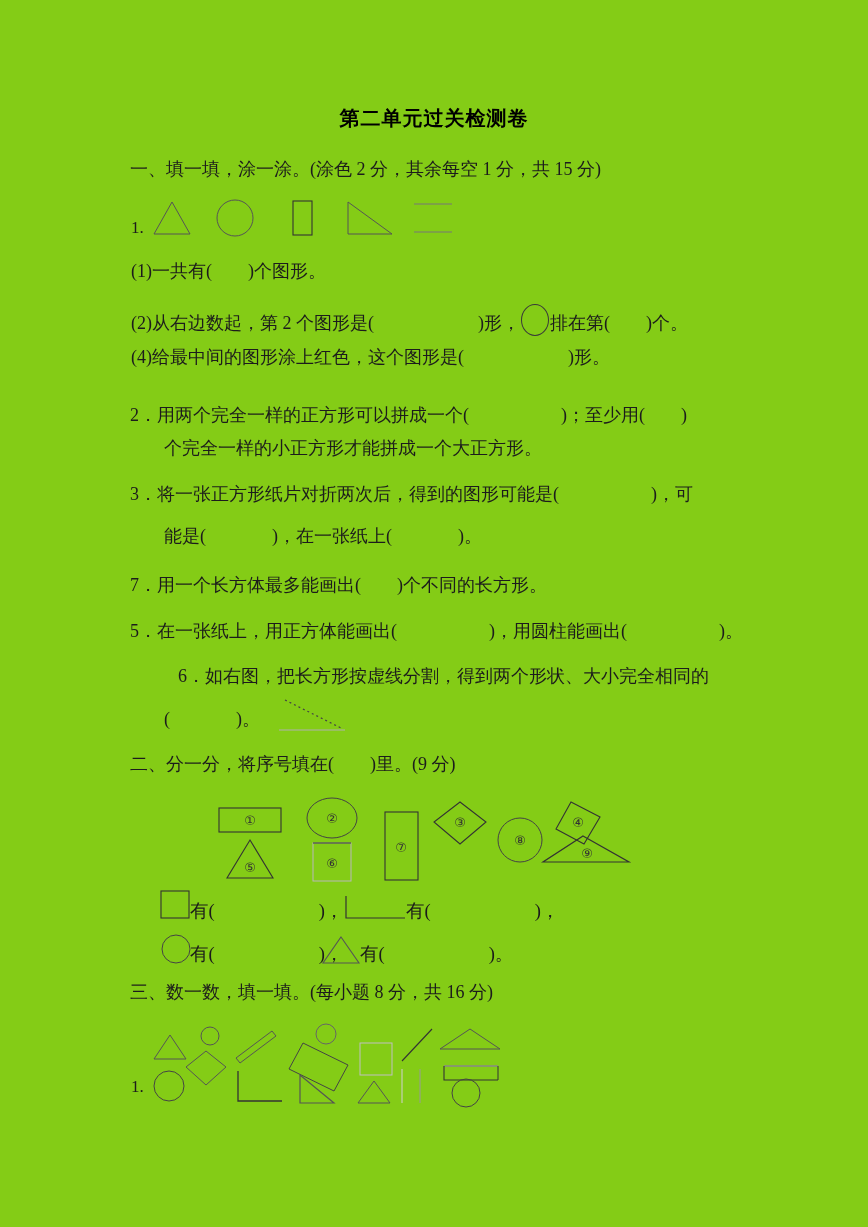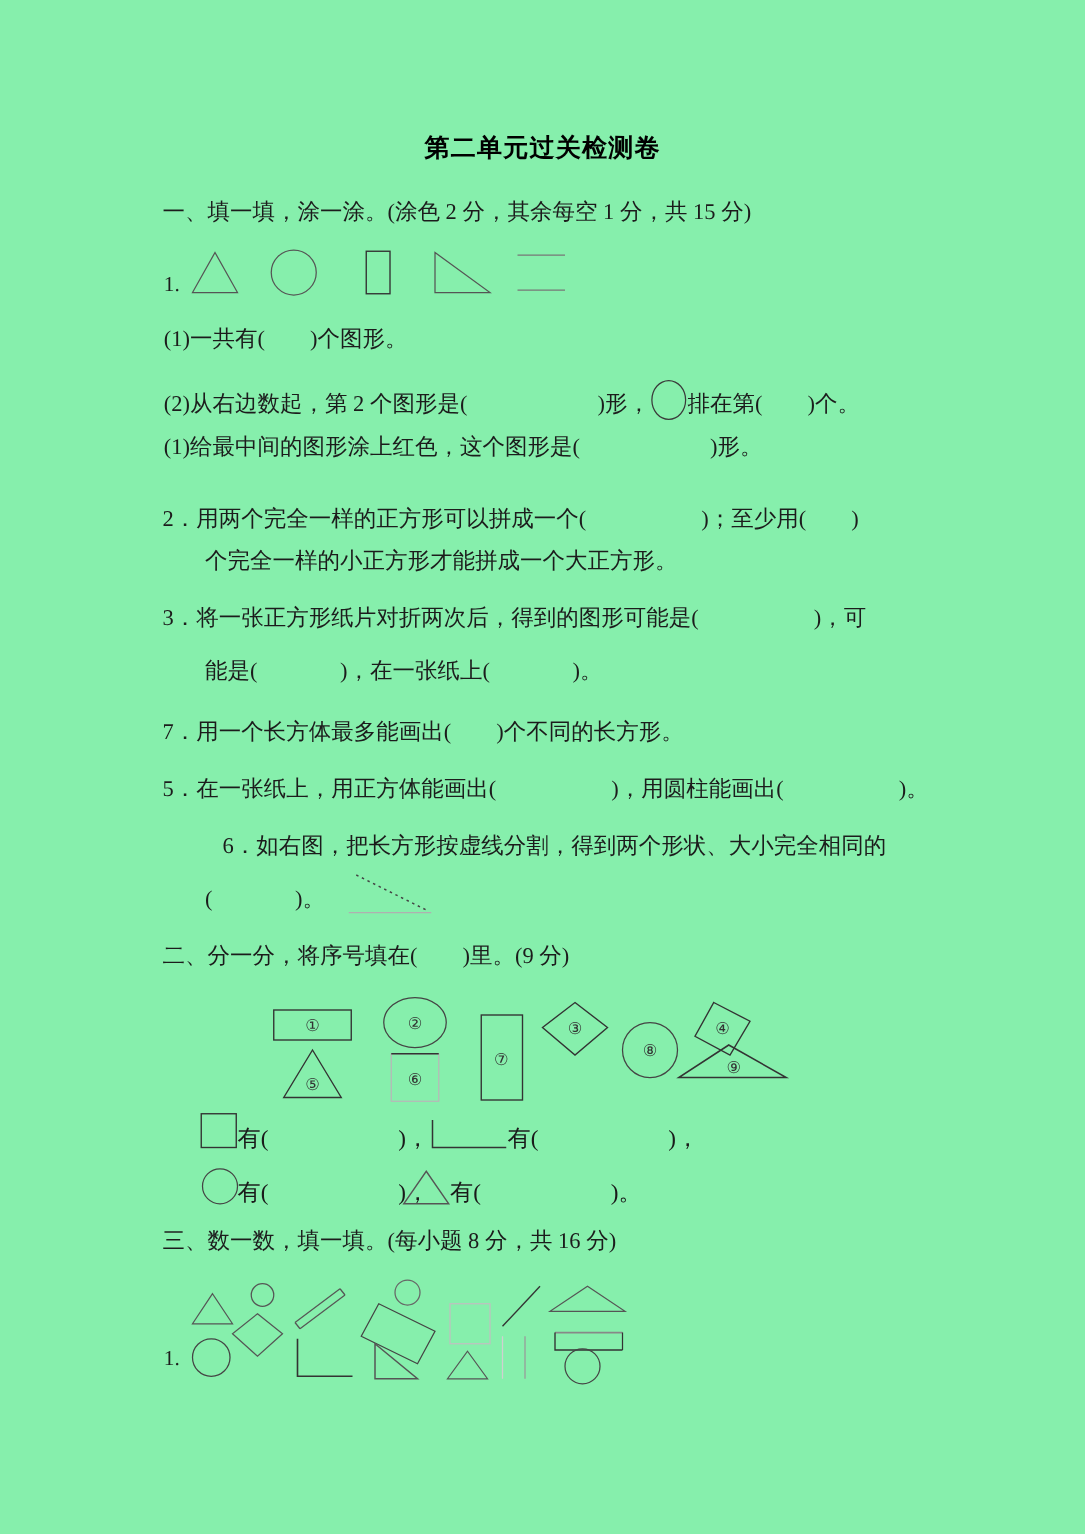--- a/index.html
+++ b/index.html
@@ -13,21 +13,21 @@
     position: relative;
     font-family: "Liberation Serif", "DejaVu Serif", serif;
     color: #1a1a1a;
     overflow: hidden;
   }
   .page {
     position: absolute;
     left: 0; top: 0;
     width: 868px;
     height: 1227px;
-    background: #86efac;
+    background: #84cc16;
   }
   .doc-title {
     position: absolute;
     left: 0;
     top: 105px;
     width: 868px;
     text-align: center;
     font-size: 20px;
     font-weight: bold;
     letter-spacing: 1px;
@@ -88,21 +88,21 @@
 
   <div class="line" style="left:131px; top:262px;">
     <span>(1)一共有(</span><span class="blank-sm"></span><span>)个图形。</span>
   </div>
 
   <div class="line" style="left:131px; top:304px;">
     <span>(2)从右边数起，第 2 个图形是(</span><span class="blank-xl"></span><span>)形，</span><span class="inline-circle"></span><span>排在第(</span><span class="blank-sm"></span><span>)个。</span>
   </div>
 
   <div class="line" style="left:131px; top:348px;">
-    <span>(1)给最中间的图形涂上红色，这个图形是(</span><span class="blank-xl"></span><span>)形。</span>
+    <span>(4)给最中间的图形涂上红色，这个图形是(</span><span class="blank-xl"></span><span>)形。</span>
   </div>
 
   <div class="line" style="left:130px; top:406px;text-align:right;">
     <span>2．用两个完全一样的正方形可以拼成一个(</span><span class="blank-lg"></span><span>)；至少用(</span><span class="blank-sm"></span><span>)</span>
   </div>
   <div class="line" style="left:164px; top:439px;">个完全一样的小正方形才能拼成一个大正方形。</div>
 
   <div class="line" style="left:130px; top:485px;">
     <span>3．将一张正方形纸片对折两次后，得到的图形可能是(</span><span class="blank-lg"></span><span>)，可</span>
   </div>

